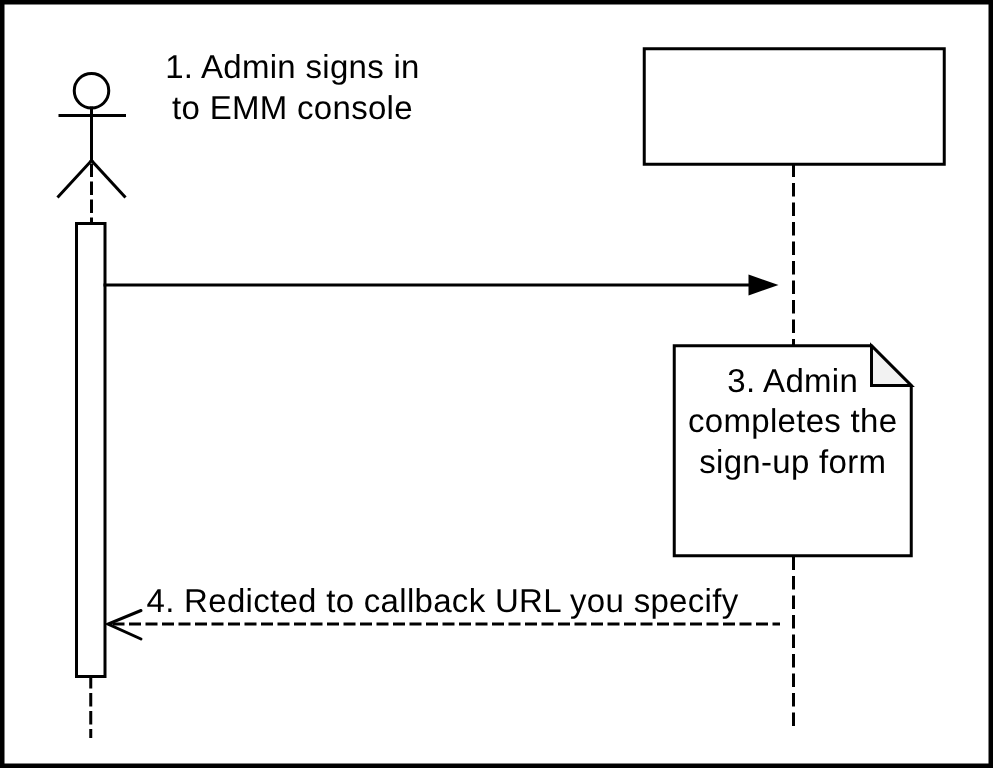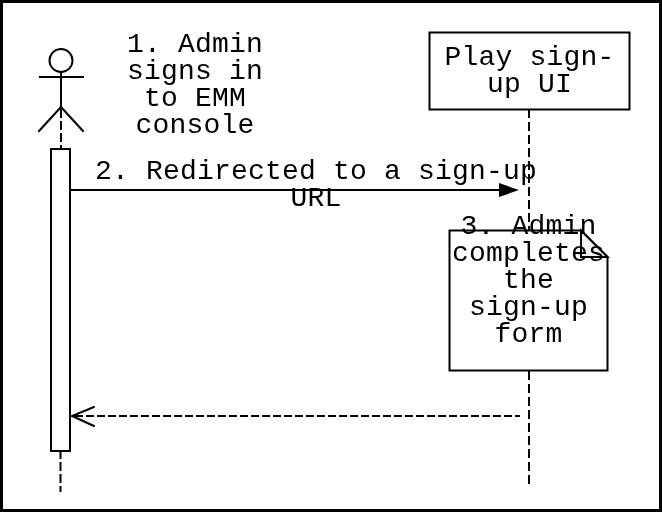--- a/index.html
+++ b/index.html
@@ -18,26 +18,25 @@
   .layer {
     position: absolute;
     left: 0;
     top: 0;
     width: 662px;
     height: 512px;
   }
   .label {
     position: absolute;
     color: #000000;
-    font-size: 28px;
+    font-size: 22px;
     line-height: 27px;
     text-align: center;
     white-space: pre-line;
     letter-spacing: 0.2px;
-    font-family: Liberation Mono, monospace;
   }
   .label.flex-center {
     display: flex;
     align-items: center;
     justify-content: center;
   }
   .step1-label   { left: 90px;  top: 31px;  width: 210px; }
   .playbox-label { left: 429px; top: 32px;  width: 201px; height: 78px; }
   .step2-label   { left: 90px;  top: 158px; width: 452px; }
   .note-label    { left: 449px; top: 230px; width: 159px; height: 101px; }
@@ -85,22 +84,21 @@
       <g>
         <line x1="76" y1="416" x2="519" y2="416" stroke-dasharray="6,5"></line>
         <polyline points="94,407 72,416 94,426" stroke-linecap="round"></polyline>
       </g>
     </g>
   </svg>
 
   <div class="label step1-label">1. Admin signs in
 to EMM console</div>
 
-  <div class="label playbox-label flex-center">Play sign-up UI</div>
 
-  <div class="label step2-label">2. Redirected to a sign-up URL</div>
 
   <div class="label note-label flex-center">3. Admin
 completes the
 sign-up form</div>
 
+  <div class="label step4-label">4. Redicted to callback URL you specify</div>
 
 </div>
 
 </body></html>

